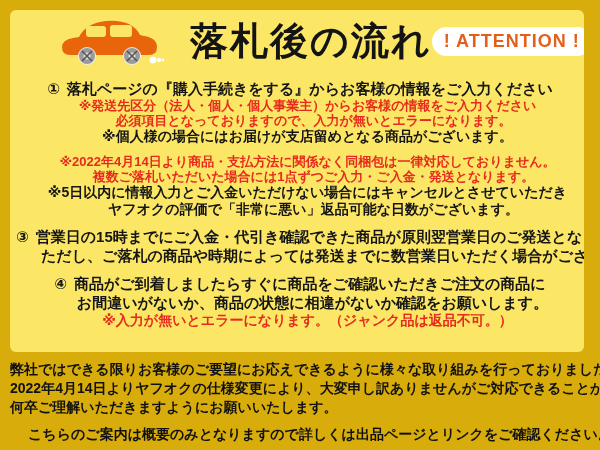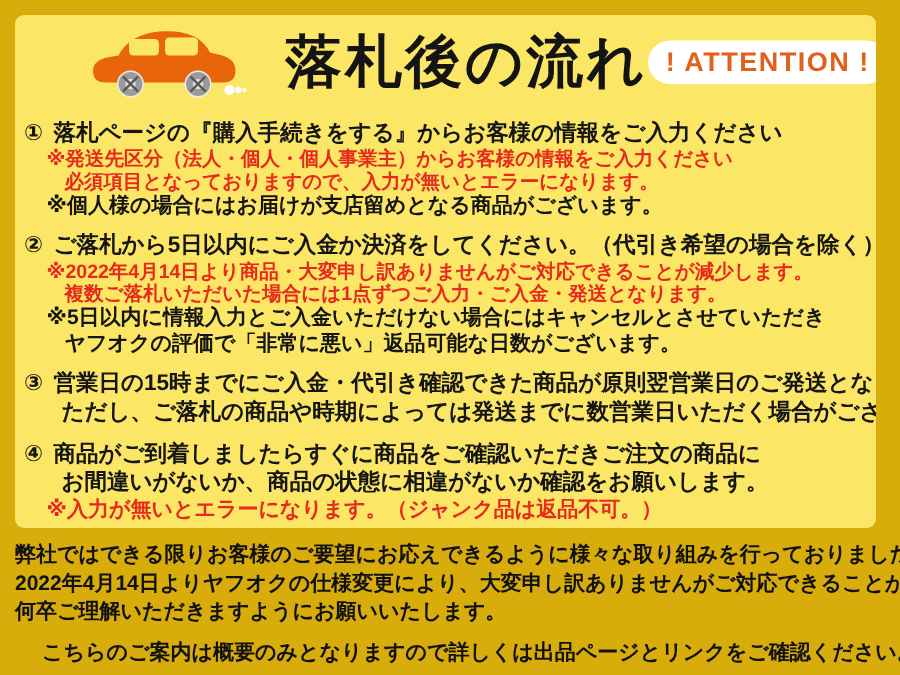--- a/index.html
+++ b/index.html
@@ -19,21 +19,21 @@
   .car { margin-left:50px; flex:0 0 auto; }
   .title {
     font-size:38px; font-weight:900; color:#141414; letter-spacing:2px;
     margin-left:26px; white-space:nowrap;
   }
   .att {
     margin-left:auto; margin-right:20px;
     background:#ffffff; color:#e2601c; font-weight:900; font-size:18px;
     padding:4px 12px; border-radius:16px; letter-spacing:1px; white-space:nowrap;
   }
-  .items { padding-left:6px; }
+  .items { padding-left:6px;text-align:center; }
   .item { margin-top:9px; }
   .ln { white-space:nowrap; font-weight:700; }
   .main { font-size:15px; line-height:19px; color:#151515; }
   .main .num { margin-right:7px; }
   .cont { font-size:15px; line-height:19px; color:#151515; padding-left:25px; }
   .note { font-size:13px; line-height:15px; padding-left:15px; }
   .notecont { font-size:13px; line-height:15px; padding-left:27px; }
   .noteb { font-size:14px; line-height:17px; padding-left:15px; }
   .nbcont { font-size:14px; line-height:17px; padding-left:27px; }
   .red { color:#e62b1e; }
@@ -73,22 +73,21 @@
     </div>
 
     <div class="items" id="items">
         <div class="item">
           <div class="ln main blk"><span class="num">①</span>落札ページの『購入手続きをする』からお客様の情報をご入力ください</div>
           <div class="ln note red">※発送先区分（法人・個人・個人事業主）からお客様の情報をご入力ください</div>
           <div class="ln notecont red">必須項目となっておりますので、入力が無いとエラーになります。</div>
           <div class="ln noteb blk">※個人様の場合にはお届けが支店留めとなる商品がございます。</div>
         </div>
         <div class="item">
-          <div class="ln main blk"><span class="num">②</span>ご落札から5日以内にご入金か決済をしてください。（代引き希望の場合を除く）</div>
-          <div class="ln note red">※2022年4月14日より商品・大変申し訳ありませんがご対応できることが減少します。</div>
+          <div class="ln note red">※2022年4月14日より商品・支払方法に関係なく同梱包は一律対応しておりません。</div>
           <div class="ln notecont red">複数ご落札いただいた場合には1点ずつご入力・ご入金・発送となります。</div>
           <div class="ln noteb blk">※5日以内に情報入力とご入金いただけない場合にはキャンセルとさせていただき</div>
           <div class="ln nbcont blk">ヤフオクの評価で「非常に悪い」返品可能な日数がございます。</div>
         </div>
         <div class="item">
           <div class="ln main blk"><span class="num">③</span>営業日の15時までにご入金・代引き確認できた商品が原則翌営業日のご発送となります。</div>
           <div class="ln cont blk">ただし、ご落札の商品や時期によっては発送までに数営業日いただく場合がございます。</div>
         </div>
         <div class="item">
           <div class="ln main blk"><span class="num">④</span>商品がご到着しましたらすぐに商品をご確認いただきご注文の商品に</div>

